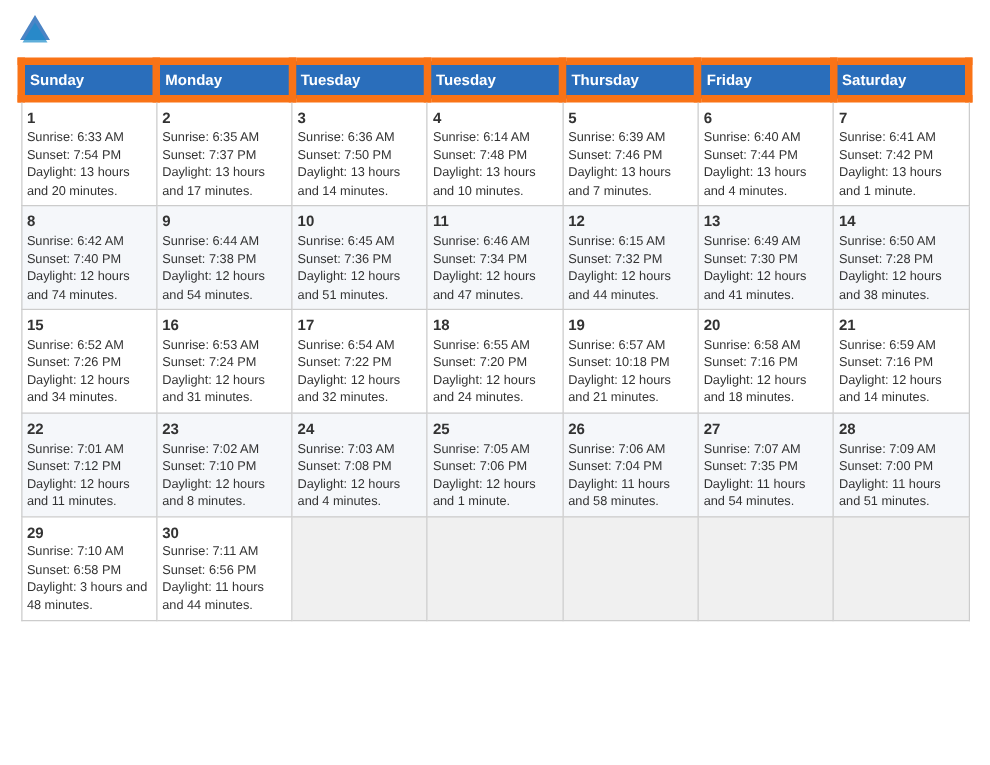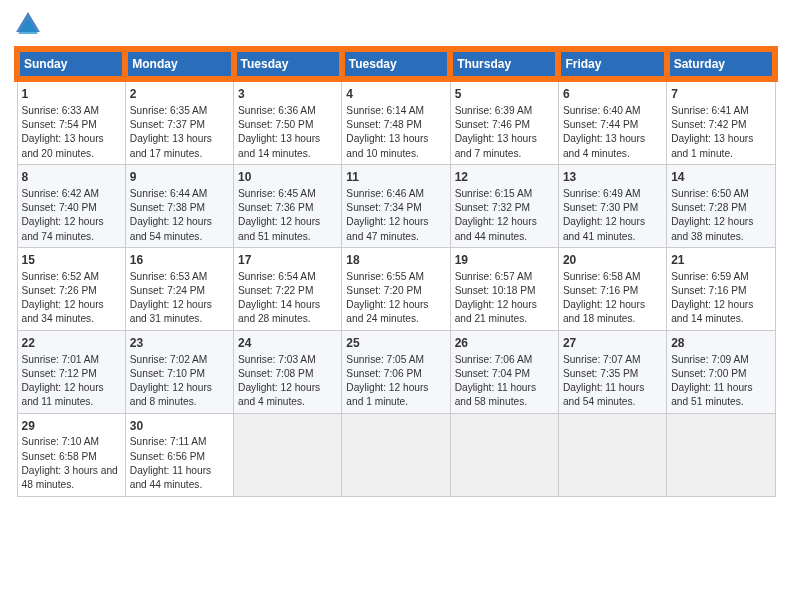--- a/index.html
+++ b/index.html
@@ -149,21 +149,21 @@
           <td><span class="day-num">9</span><span>Sunrise: 6:44 AM</span><br><span>Sunset: 7:38 PM</span><br><span>Daylight: 12 hours and 54 minutes.</span></td>
           <td><span class="day-num">10</span><span>Sunrise: 6:45 AM</span><br><span>Sunset: 7:36 PM</span><br><span>Daylight: 12 hours and 51 minutes.</span></td>
           <td><span class="day-num">11</span><span>Sunrise: 6:46 AM</span><br><span>Sunset: 7:34 PM</span><br><span>Daylight: 12 hours and 47 minutes.</span></td>
           <td><span class="day-num">12</span><span>Sunrise: 6:15 AM</span><br><span>Sunset: 7:32 PM</span><br><span>Daylight: 12 hours and 44 minutes.</span></td>
           <td><span class="day-num">13</span><span>Sunrise: 6:49 AM</span><br><span>Sunset: 7:30 PM</span><br><span>Daylight: 12 hours and 41 minutes.</span></td>
           <td><span class="day-num">14</span><span>Sunrise: 6:50 AM</span><br><span>Sunset: 7:28 PM</span><br><span>Daylight: 12 hours and 38 minutes.</span></td>
         </tr>
         <tr>
           <td><span class="day-num">15</span><span>Sunrise: 6:52 AM</span><br><span>Sunset: 7:26 PM</span><br><span>Daylight: 12 hours and 34 minutes.</span></td>
           <td><span class="day-num">16</span><span>Sunrise: 6:53 AM</span><br><span>Sunset: 7:24 PM</span><br><span>Daylight: 12 hours and 31 minutes.</span></td>
-          <td><span class="day-num">17</span><span>Sunrise: 6:54 AM</span><br><span>Sunset: 7:22 PM</span><br><span>Daylight: 14 hours and 28 minutes.</span></td>
+          <td><span class="day-num">17</span><span>Sunrise: 6:54 AM</span><br><span>Sunset: 7:22 PM</span><br><span>Daylight: 12 hours and 32 minutes.</span></td>
           <td><span class="day-num">18</span><span>Sunrise: 6:55 AM</span><br><span>Sunset: 7:20 PM</span><br><span>Daylight: 12 hours and 24 minutes.</span></td>
           <td><span class="day-num">19</span><span>Sunrise: 6:57 AM</span><br><span>Sunset: 10:18 PM</span><br><span>Daylight: 12 hours and 21 minutes.</span></td>
           <td><span class="day-num">20</span><span>Sunrise: 6:58 AM</span><br><span>Sunset: 7:16 PM</span><br><span>Daylight: 12 hours and 18 minutes.</span></td>
           <td><span class="day-num">21</span><span>Sunrise: 6:59 AM</span><br><span>Sunset: 7:16 PM</span><br><span>Daylight: 12 hours and 14 minutes.</span></td>
         </tr>
         <tr>
           <td><span class="day-num">22</span><span>Sunrise: 7:01 AM</span><br><span>Sunset: 7:12 PM</span><br><span>Daylight: 12 hours and 11 minutes.</span></td>
           <td><span class="day-num">23</span><span>Sunrise: 7:02 AM</span><br><span>Sunset: 7:10 PM</span><br><span>Daylight: 12 hours and 8 minutes.</span></td>
           <td><span class="day-num">24</span><span>Sunrise: 7:03 AM</span><br><span>Sunset: 7:08 PM</span><br><span>Daylight: 12 hours and 4 minutes.</span></td>
           <td><span class="day-num">25</span><span>Sunrise: 7:05 AM</span><br><span>Sunset: 7:06 PM</span><br><span>Daylight: 12 hours and 1 minute.</span></td>

